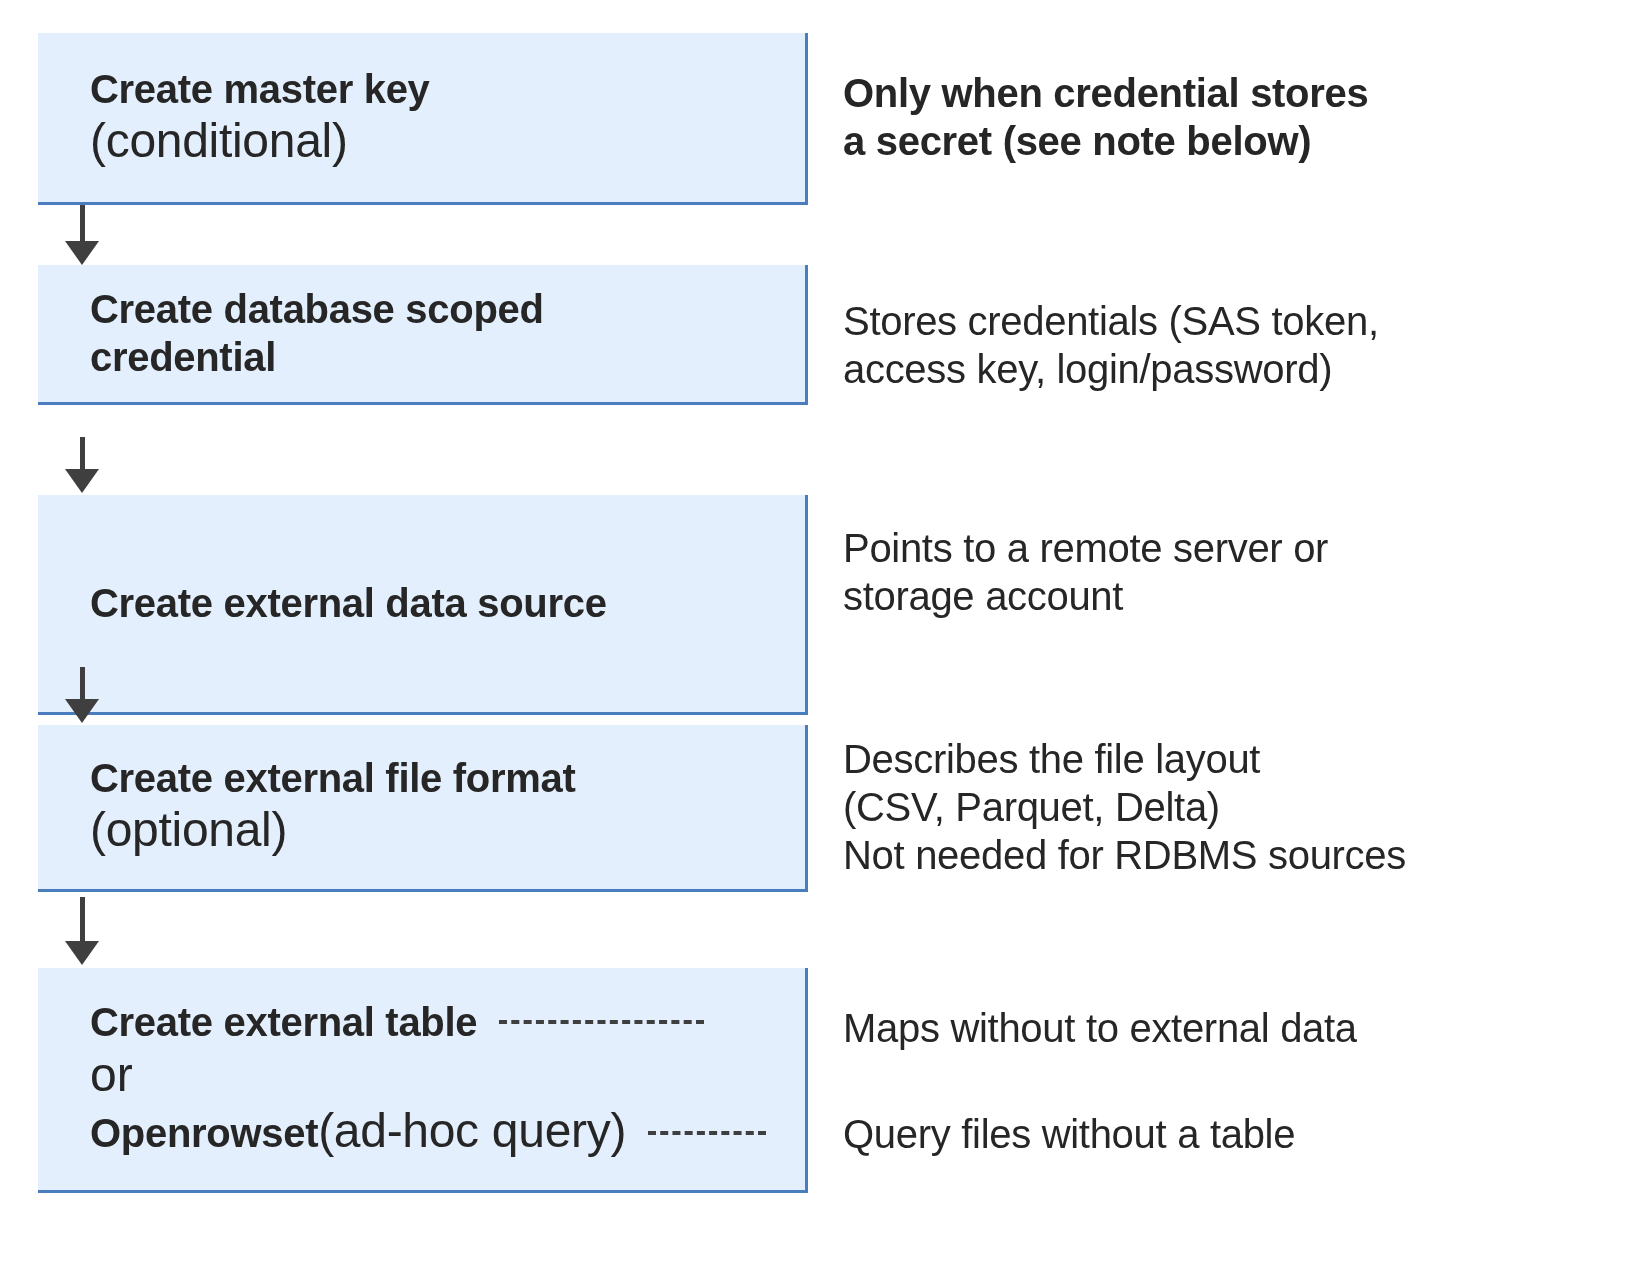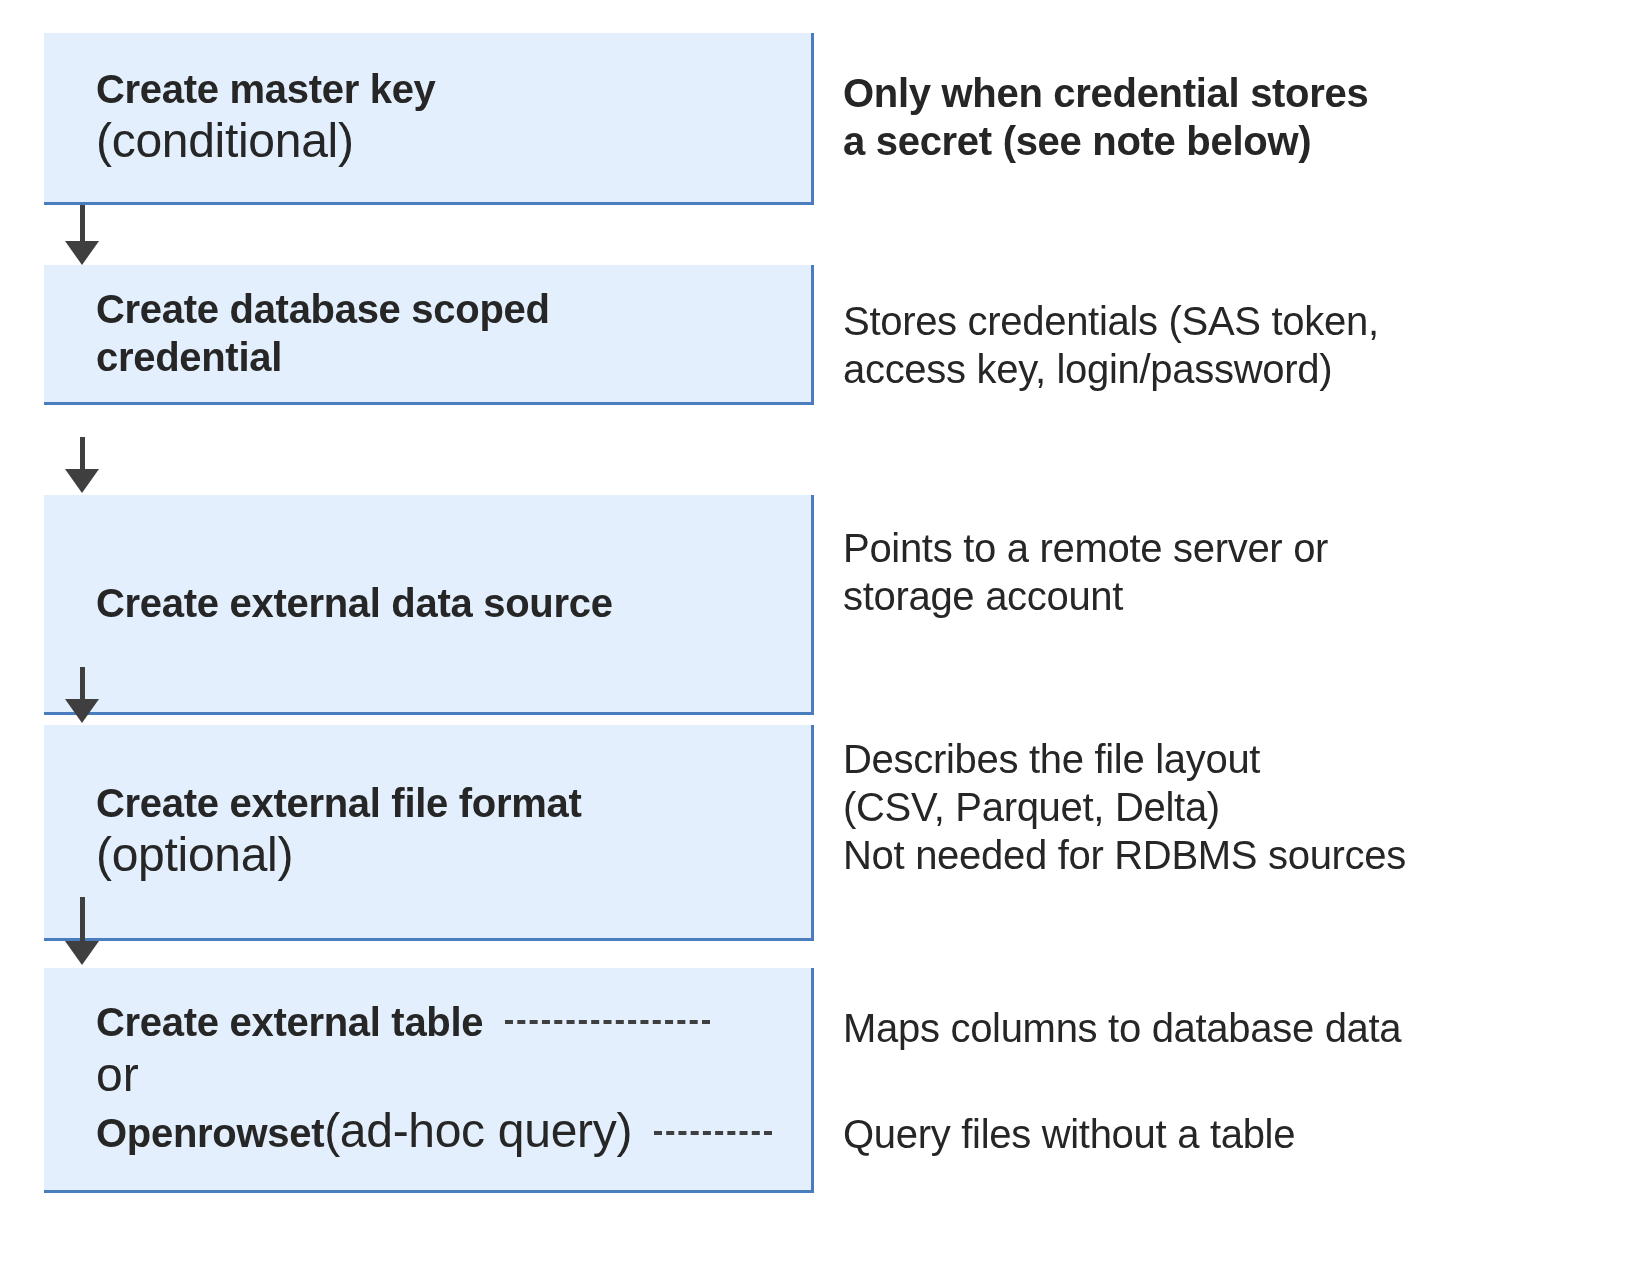--- a/index.html
+++ b/index.html
@@ -17,21 +17,21 @@
 
   .canvas {
     position: relative;
     width: 1638px;
     height: 1284px;
   }
 
   
   .step-box {
     position: absolute;
-    left: 44px;
+    left: 38px;
     width: 770px;
     background: #e3effc;
     border-bottom: 3px solid #4a7dbd;
     border-right: 3px solid #4a7dbd;
     box-sizing: border-box;
     display: flex;
     flex-direction: column;
     justify-content: center;
     padding-left: 52px;
     padding-right: 14px;
@@ -49,21 +49,21 @@
     font-size: 48px;
     line-height: 1.18;
     letter-spacing: -0.3px;
     color: #262626;
   }
 
   
   #box-master-key      { top: 33px;   height: 172px; }
   #box-scoped-cred     { top: 265px;  height: 140px; }
   #box-data-source     { top: 495px;  height: 220px; }
-  #box-file-format     { top: 725px;  height: 216px; }
+  #box-file-format     { top: 725px;  height: 167px; }
   #box-external-table  { top: 968px;  height: 225px; }
 
   #box-external-table .step-title,
   #box-external-table .step-sub { line-height: 1.22; }
 
   .table-line {
     display: flex;
     align-items: baseline;
   }
   .table-line .or-word {
@@ -194,16 +194,16 @@
     </div>
     <div class="table-line">
       <span class="or-word">or</span>
     </div>
     <div class="table-line">
       <span class="step-title">Openrowset</span>
       <span class="step-sub"> (ad-hoc query)</span>
       <span class="dash-connector" id="dash-openrowset"></span>
     </div>
   </div>
-  <div class="note" id="note-maps-columns">Maps columns to database data</div>
+  <div class="note" id="note-maps-columns">Maps without to external data</div>
   <div class="note" id="note-query-files">Query files without a table</div>
 
 </div>
 
 </body></html>

